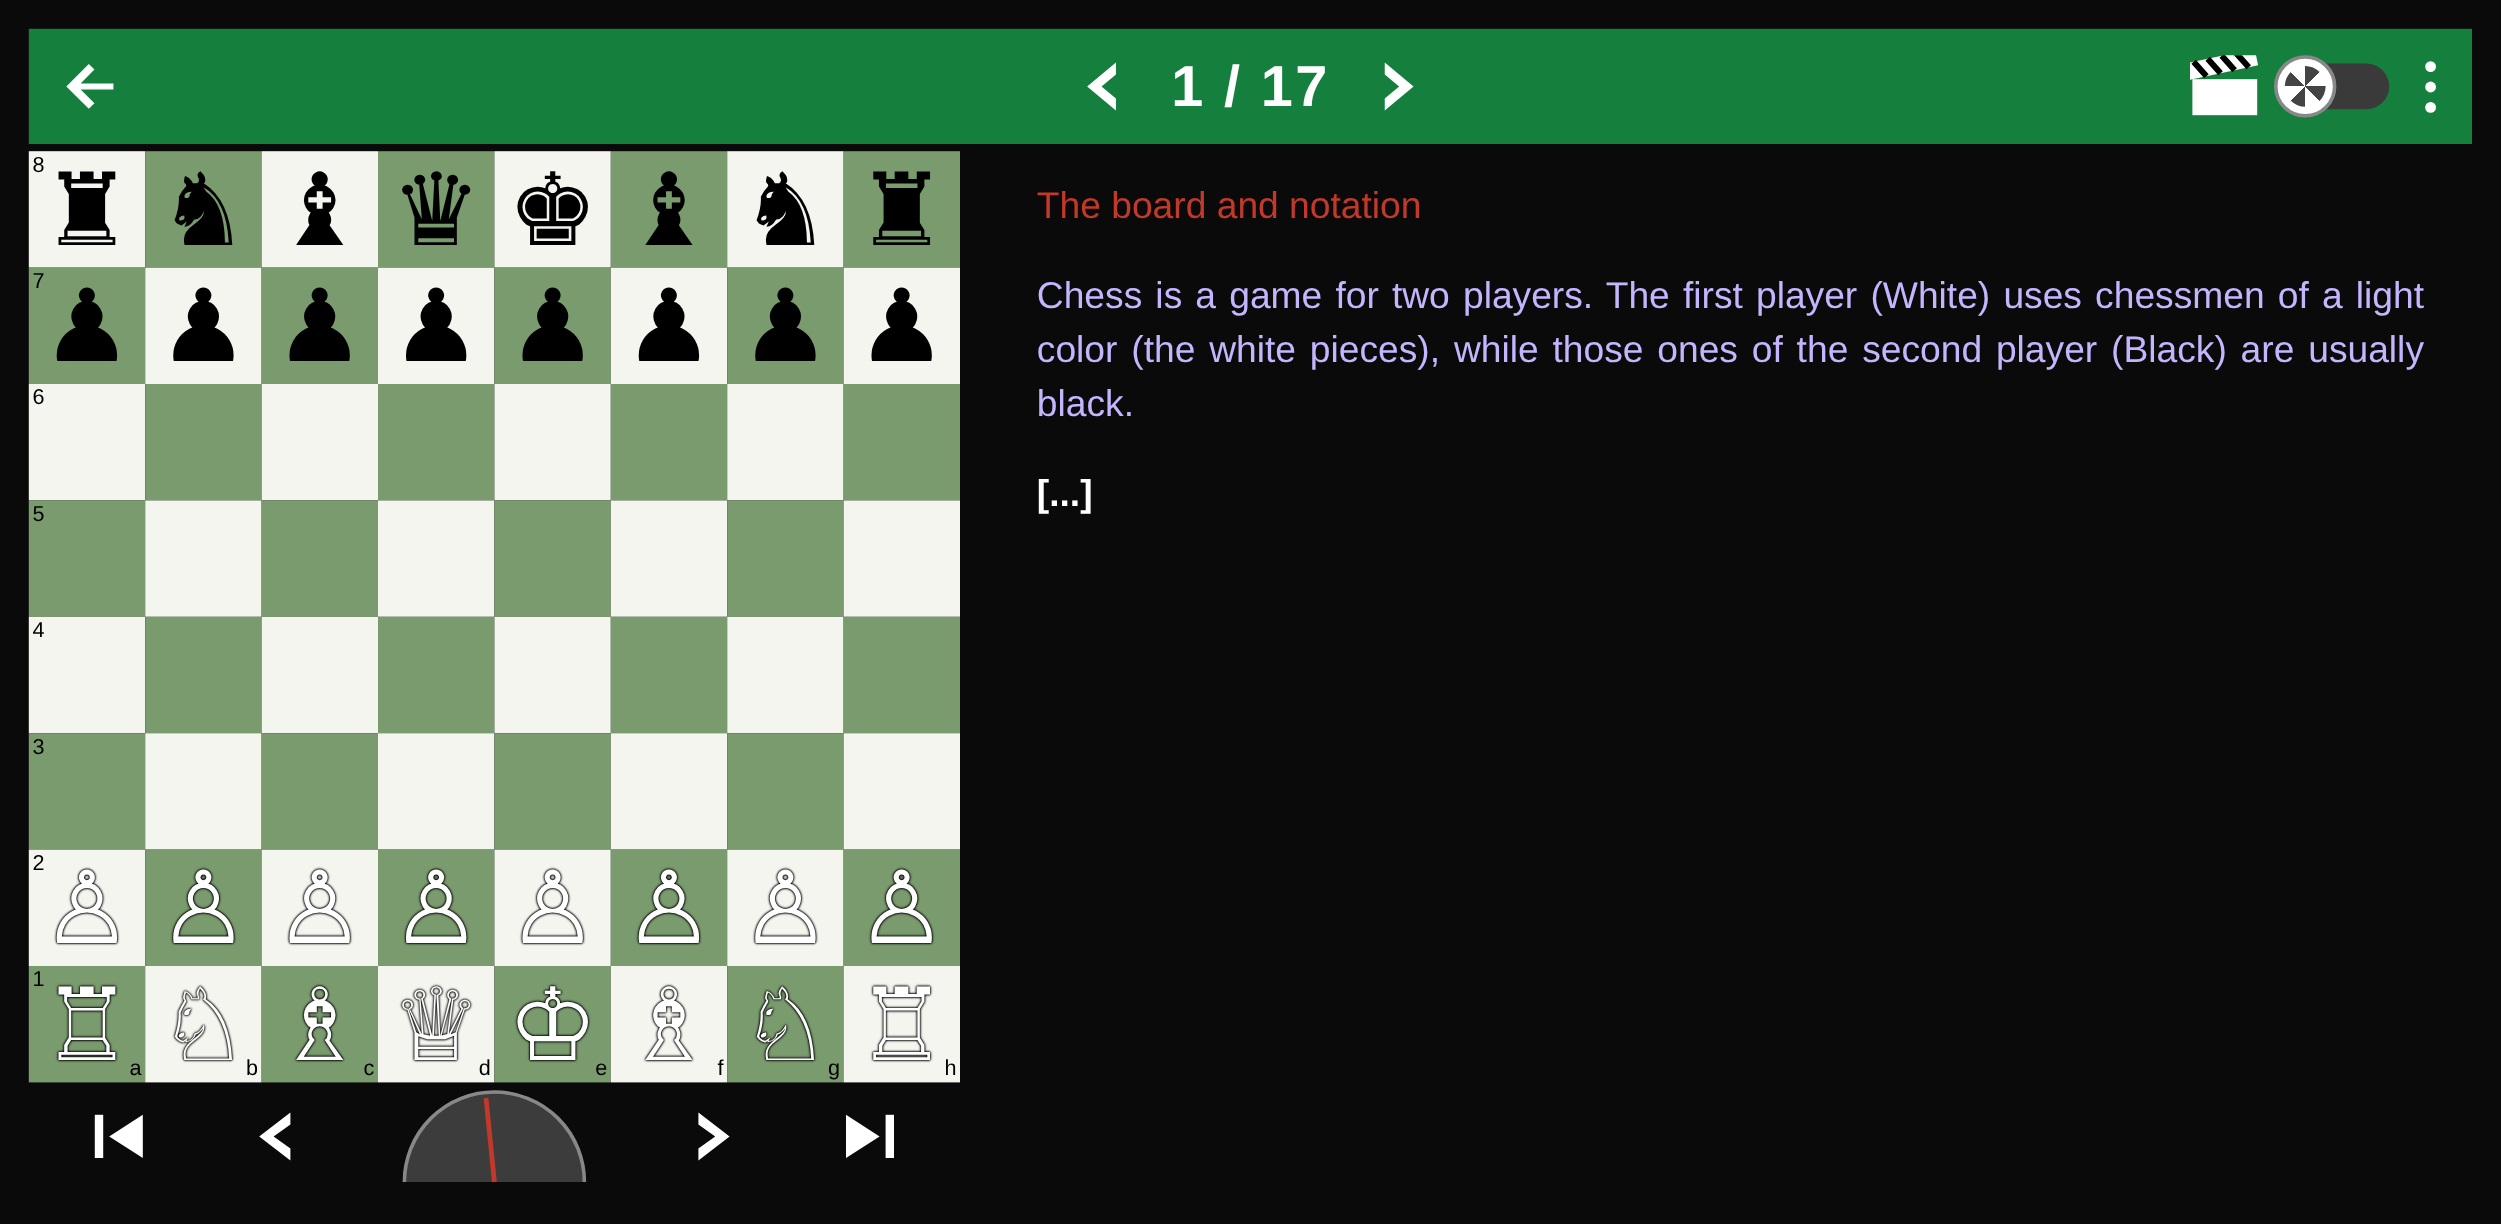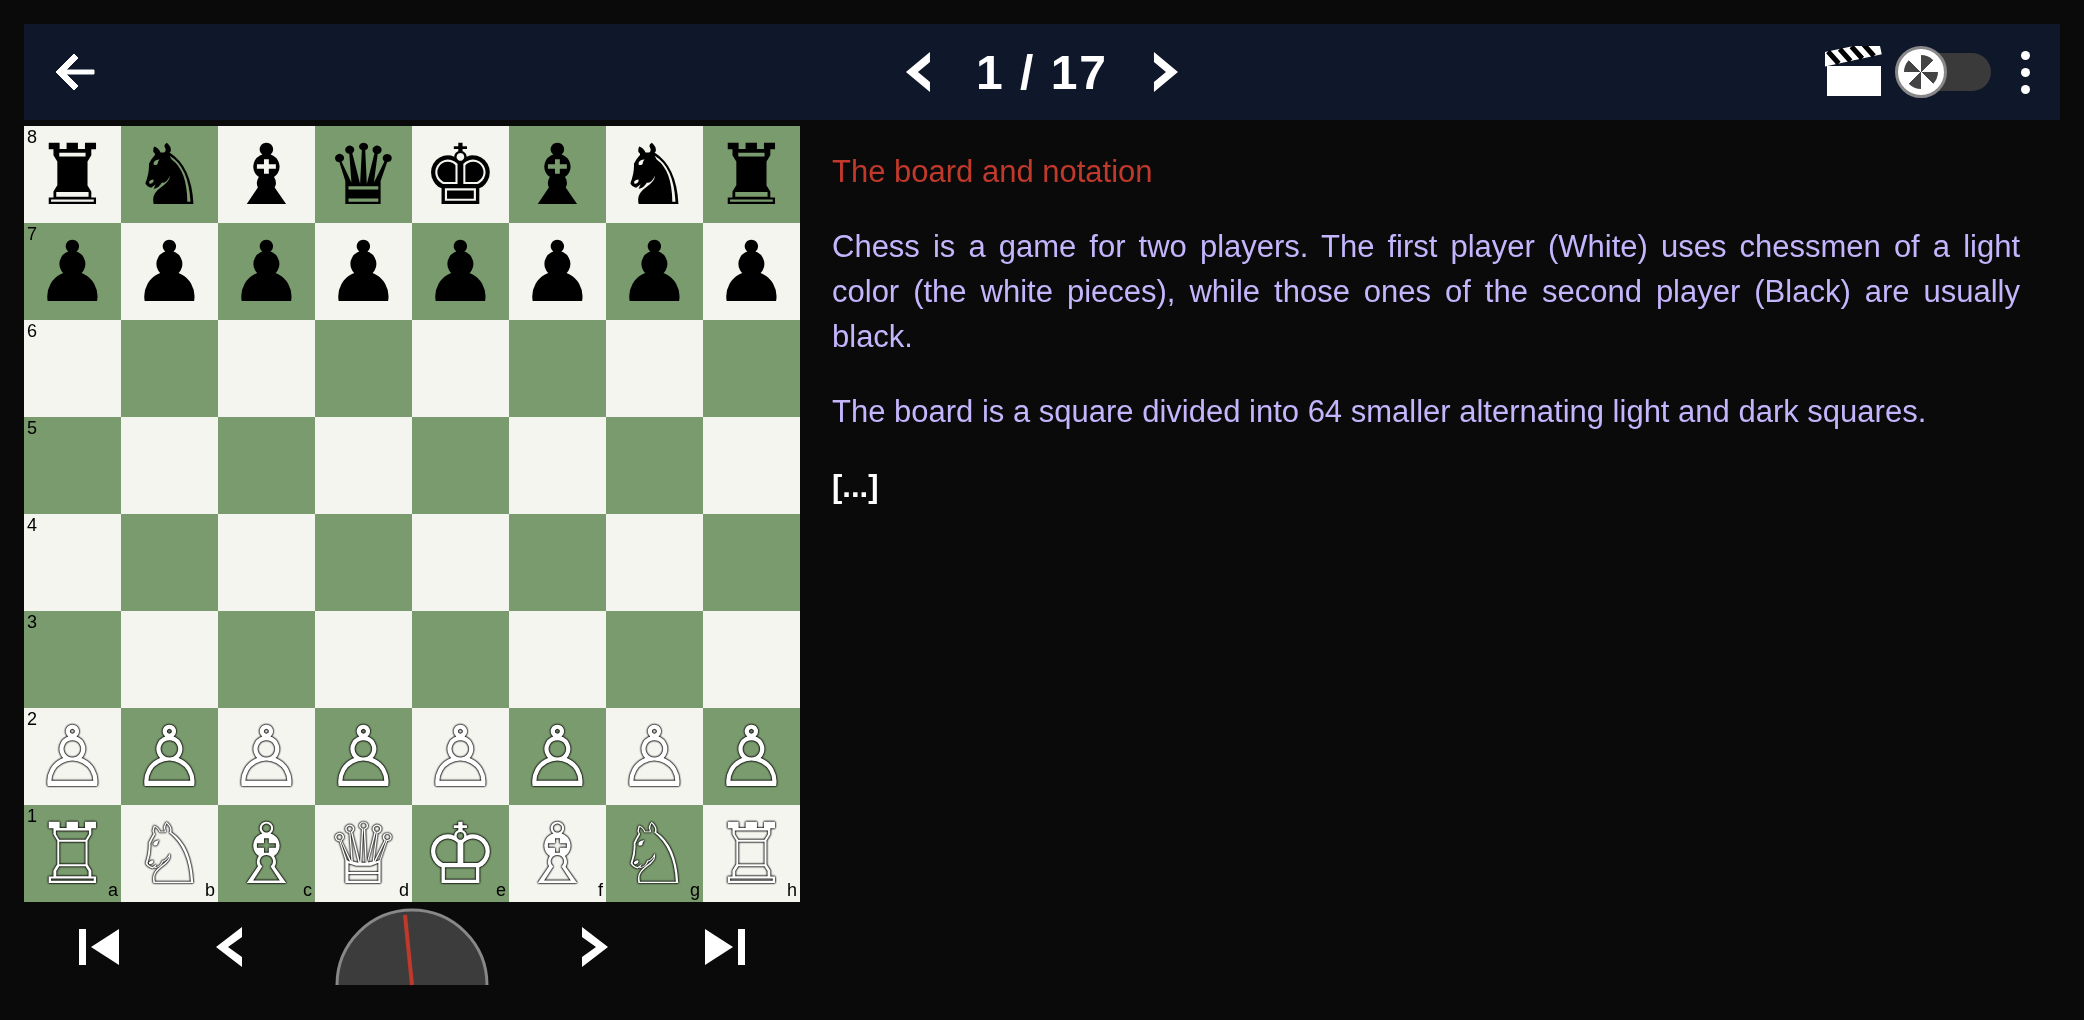--- a/index.html
+++ b/index.html
@@ -8,21 +8,21 @@
     color: #fff;
     font-family: sans-serif;
     width: 2084px;
     height: 1020px;
     overflow: hidden;
     display: flex;
     flex-direction: column;
   }
   .topbar {
     height: 96px;
-    background: #0f172a;
+    background: #15803d;
     display: flex;
     align-items: center;
     padding: 0 30px;
     margin: 24px 24px 0 24px;
     position: relative;
   }
   .topbar-left { display: flex; align-items: center; }
   .topbar-center {
     position: absolute;
     left: 50%;
@@ -148,21 +148,21 @@
   .gauge {
     width: 170px;
     height: 85px;
     overflow: hidden;
     position: relative;
   }
   .gauge svg { position: absolute; bottom: 0; }
 
   .text-col {
     flex: 1;
-    padding: 30px 40px 0 32px;
+    padding: 30px 40px 0 64px;
     font-size: 31px;
     line-height: 1.45;
   }
   .lesson-title {
     color: #c0392b;
     font-size: 31px;
     font-weight: 400;
     margin-bottom: 30px;
   }
   .para {
@@ -409,16 +409,15 @@
           <path d="M10 10 L38 28 L10 46 Z" fill="#fff"></path>
           <rect x="43" y="10" width="7" height="36" fill="#fff"></rect>
         </svg>
       </div>
     </div>
   </div>
 
   <div class="text-col">
     <h2 class="lesson-title">The board and notation</h2>
     <p class="para">Chess is a game for two players. The first player (White) uses chessmen of a light color (the white pieces), while those ones of the second player (Black) are usually black.</p>
-    <p class="para">The board is a square divided into 64 smaller alternating light and dark squares.</p>
     <div class="more">[...]</div>
   </div>
 </div>
 
 </body></html>

